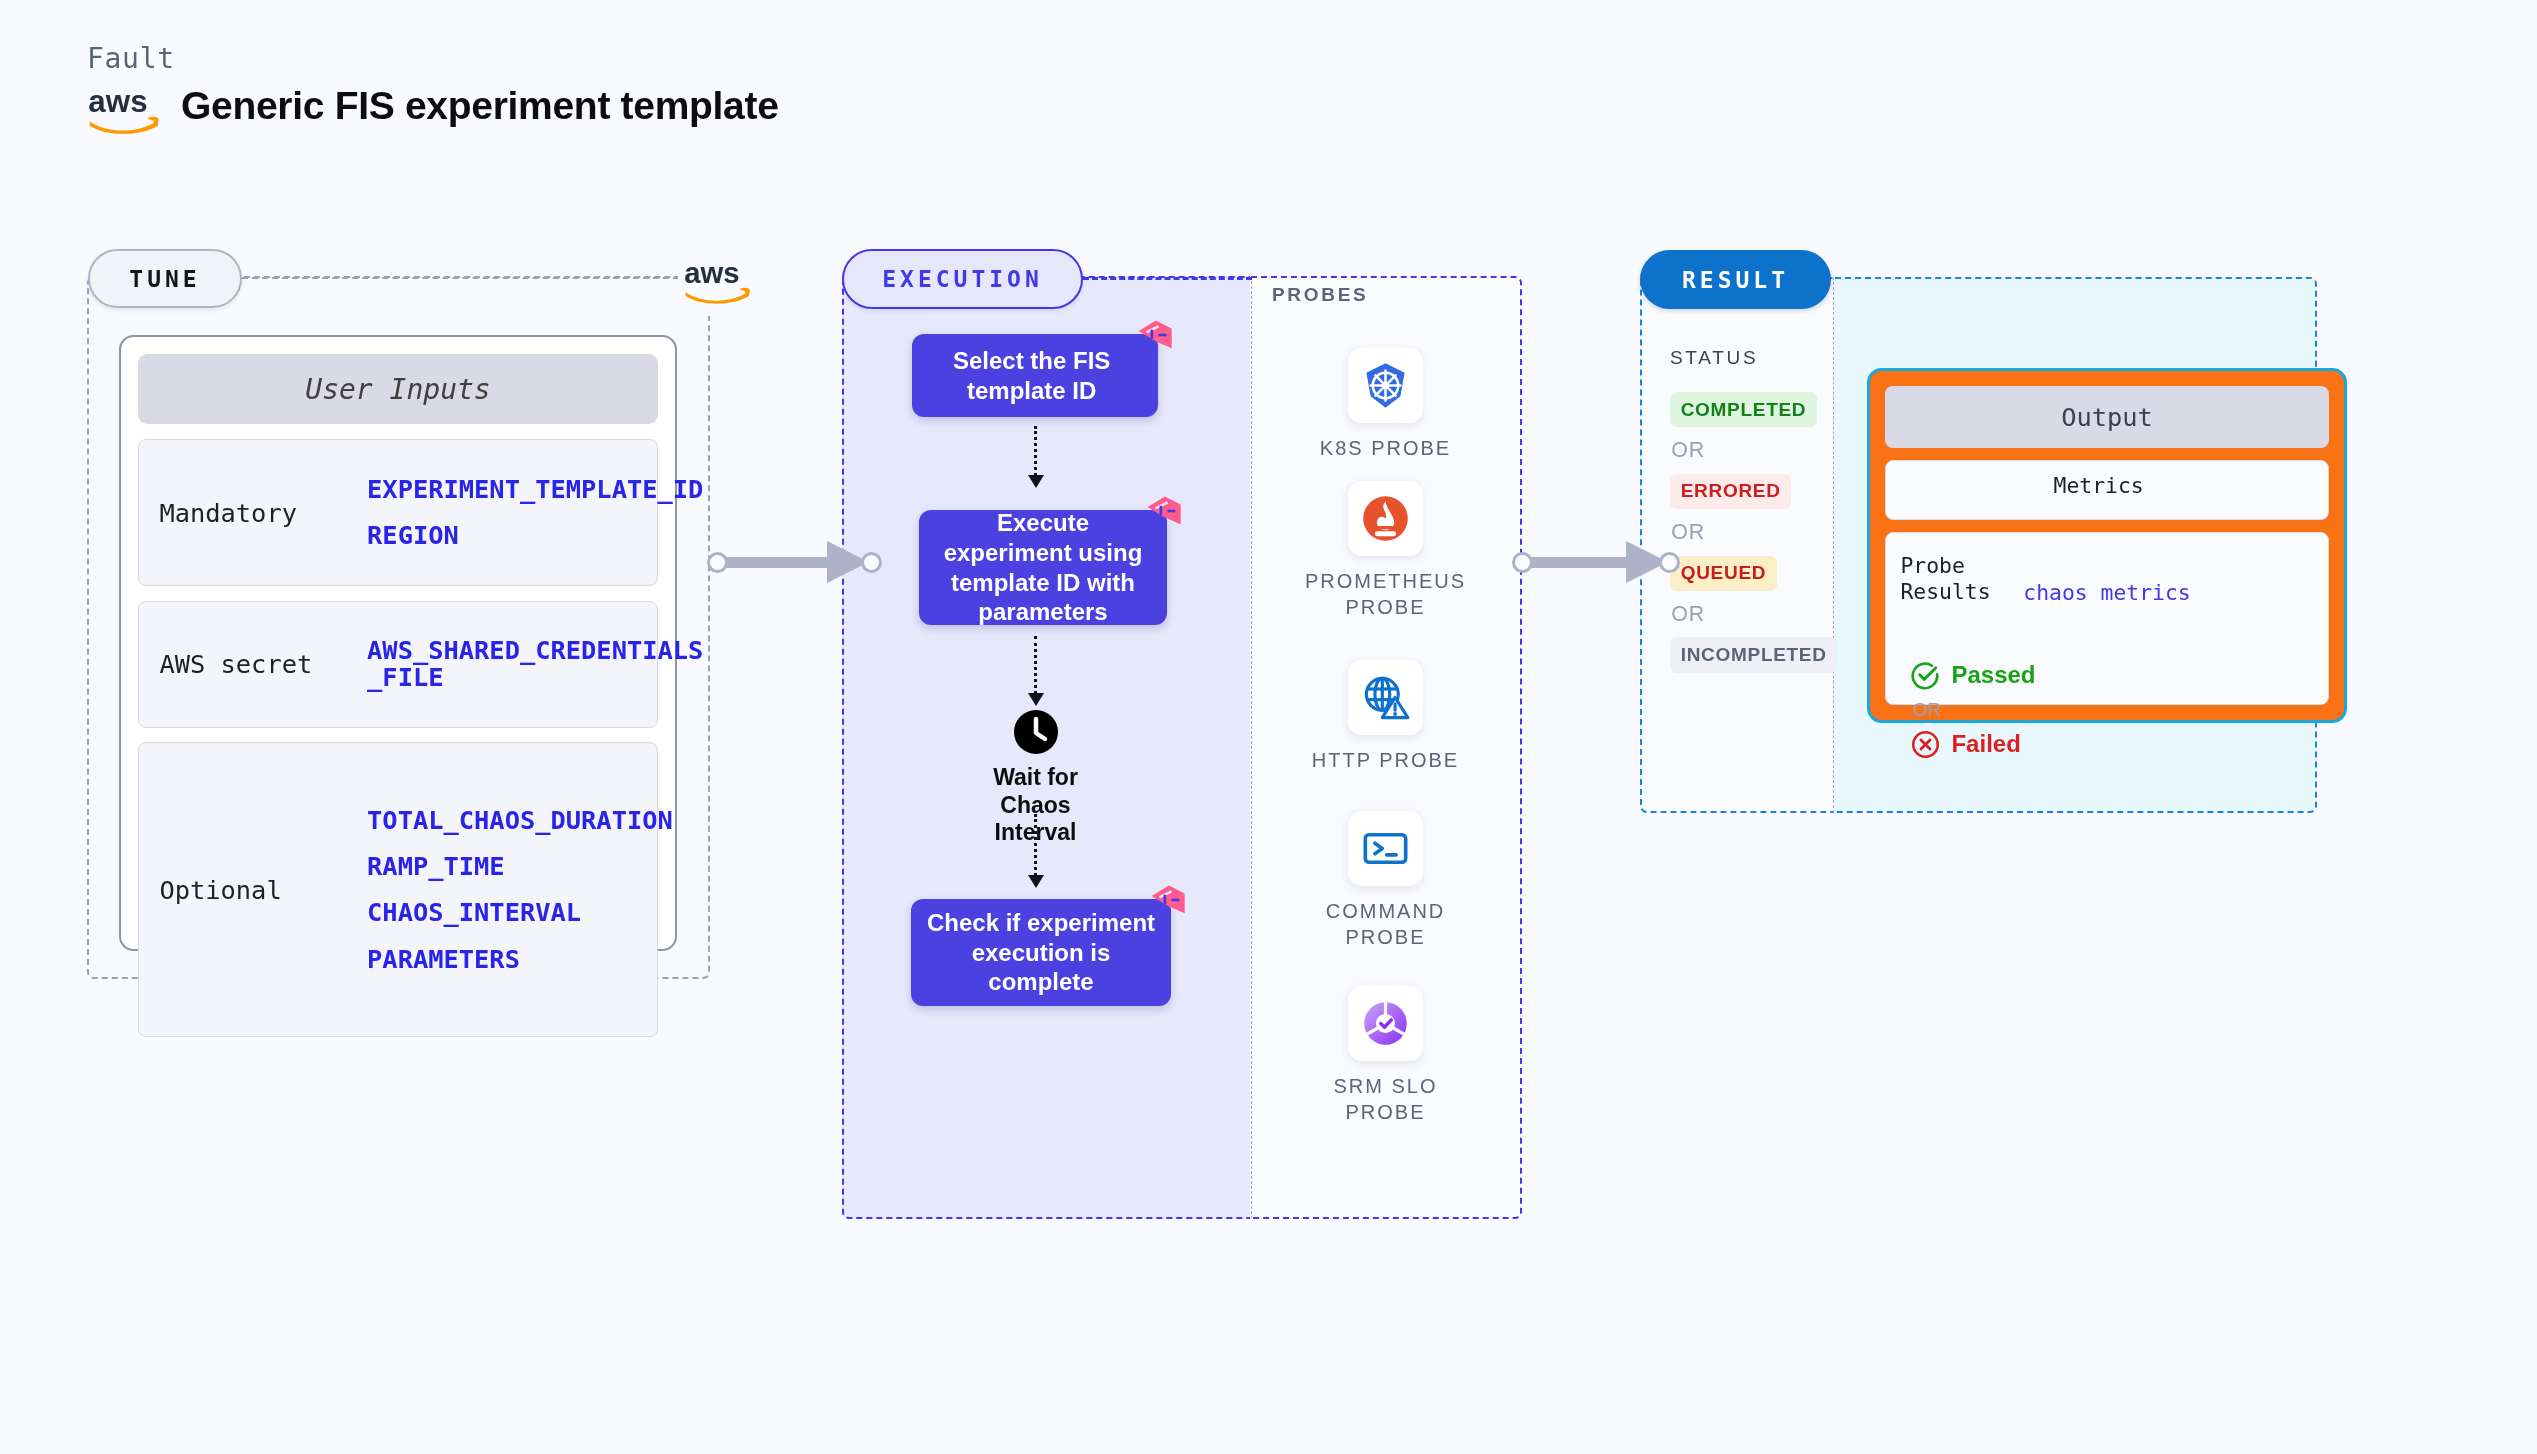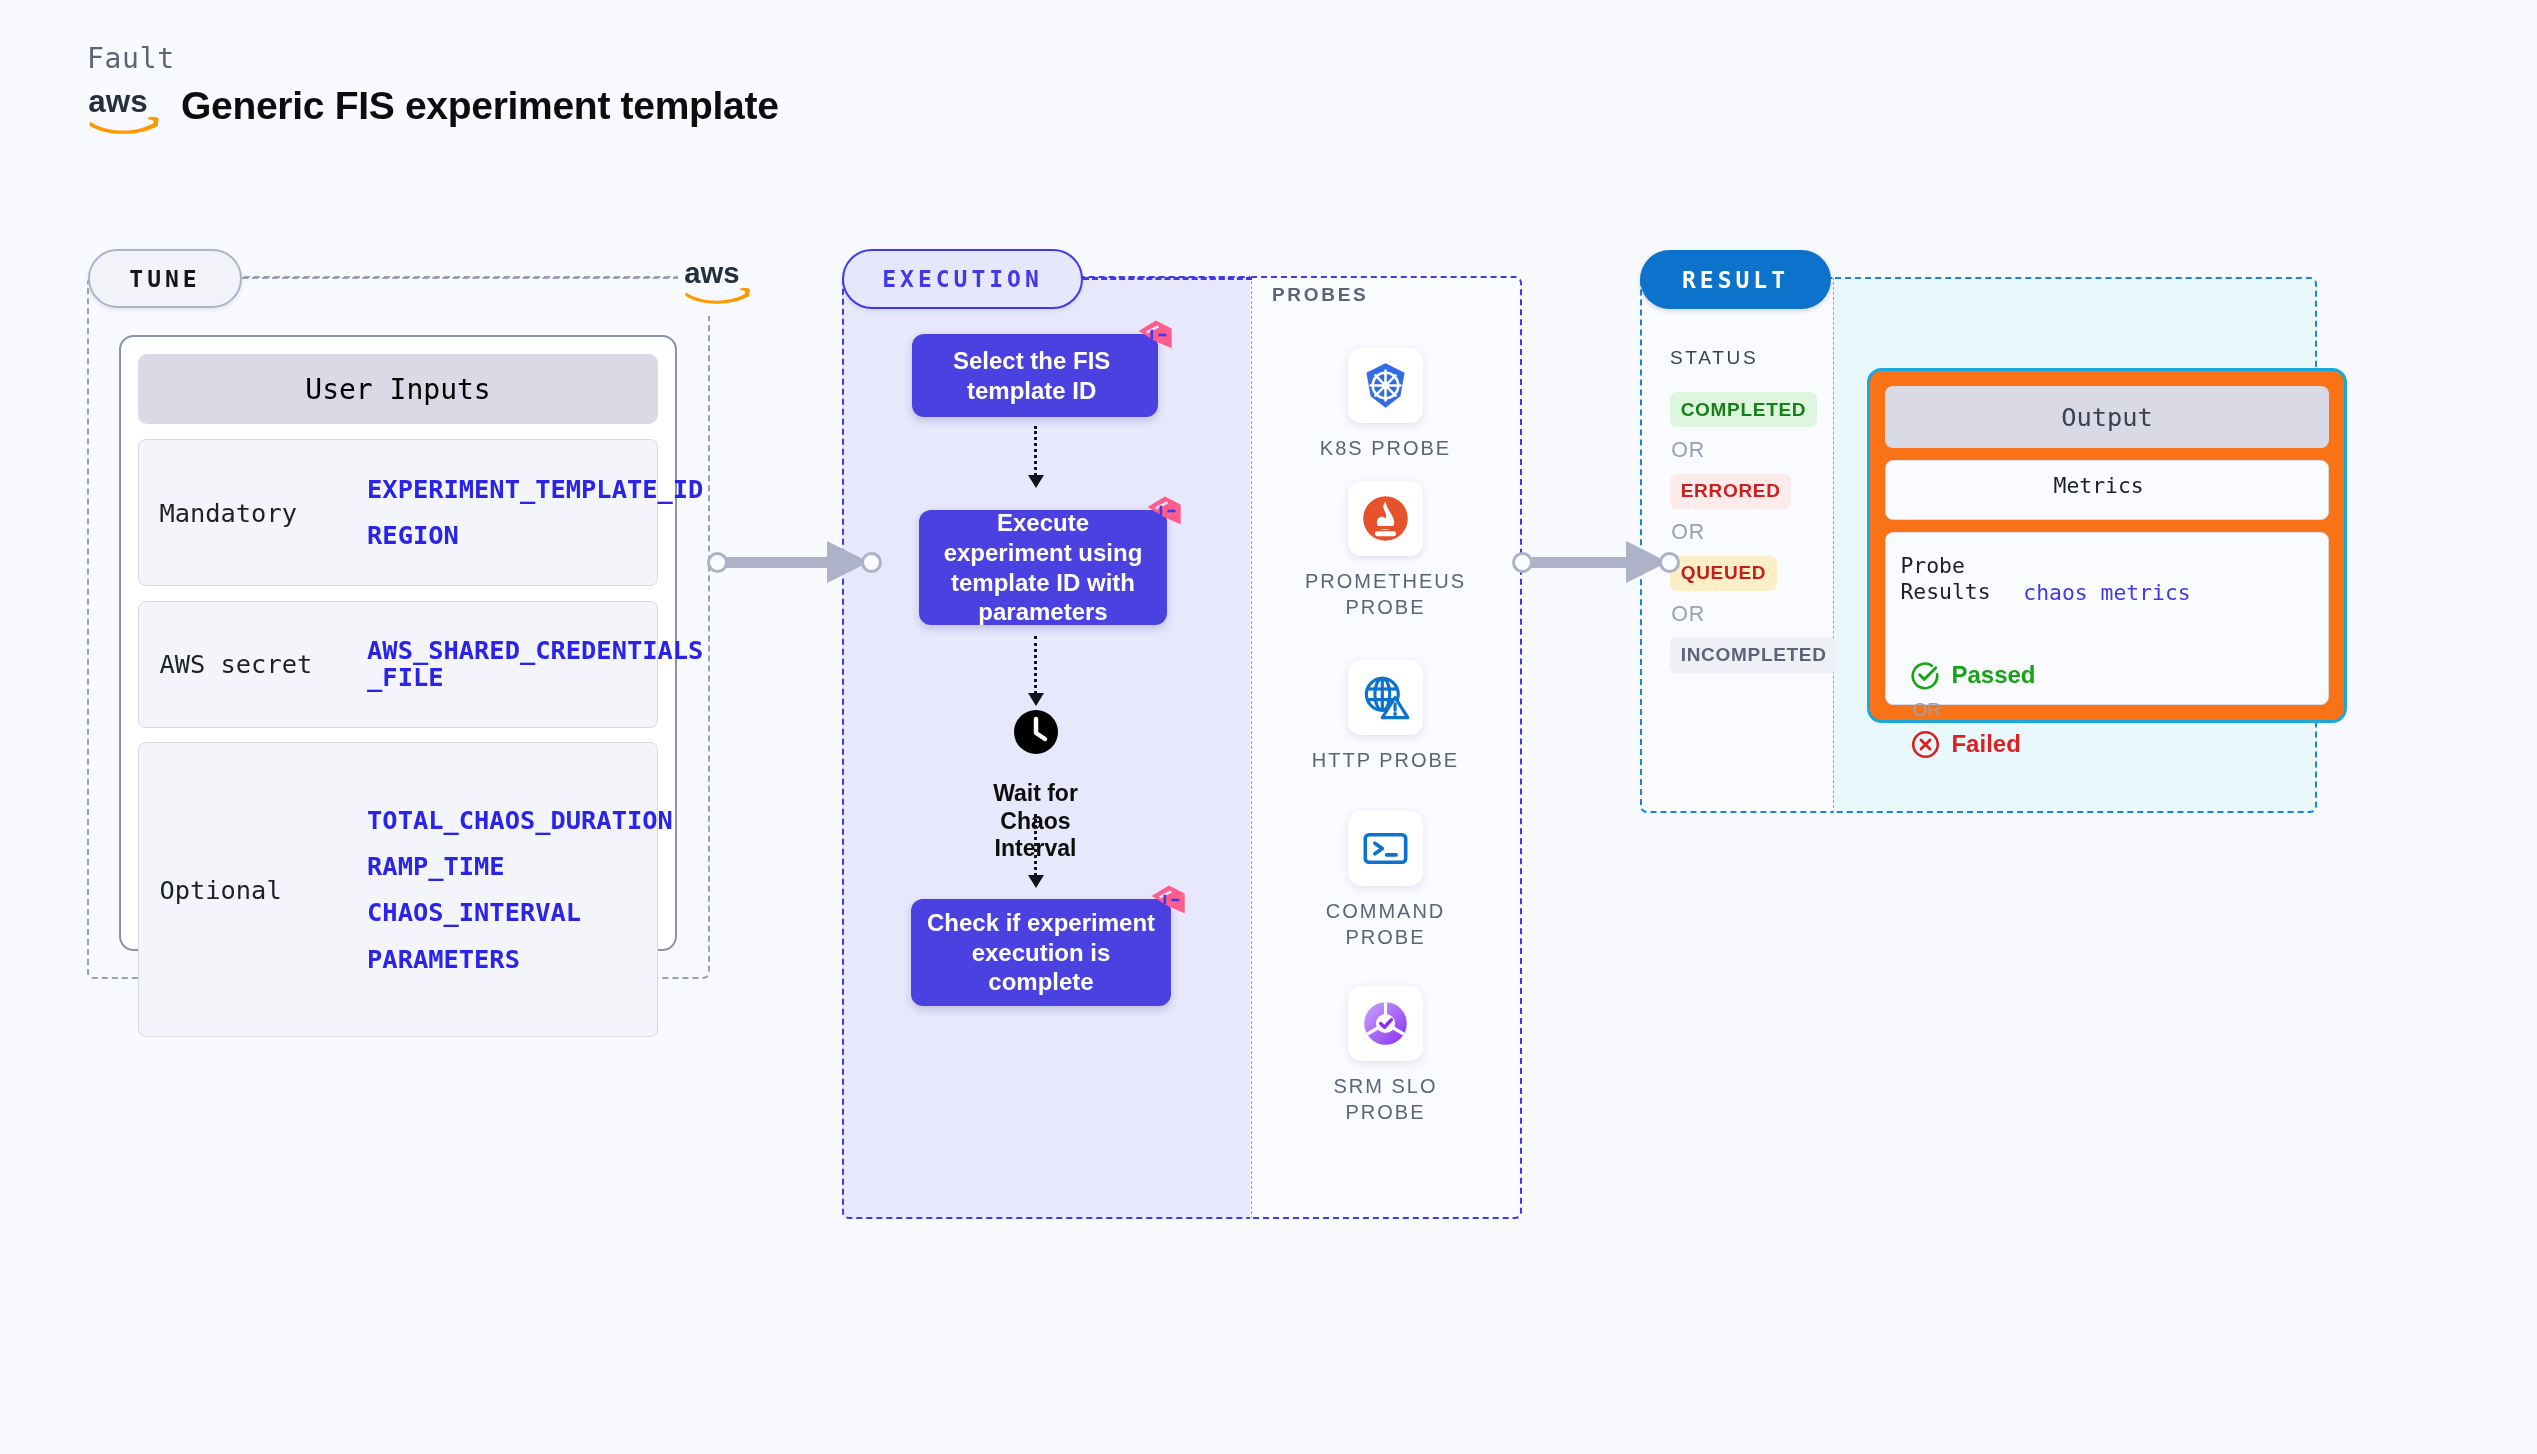--- a/index.html
+++ b/index.html
@@ -61,21 +61,21 @@
     border-top: 2.7px dashed #9aa1b5; z-index: 5;
   }
 
   .inputs-card {
     position: absolute; left: 119px; top: 335px; width: 558px; height: 616px;
     background: #ffffff; border: 2px solid #8e94a8; border-radius: 14.7px; padding: 17.4px;
   }
   .inputs-head {
     height: 70px; background: #d9dae6; border-radius: 9.4px;
     display: flex; align-items: center; justify-content: center;
-    font-family: "DejaVu Sans Mono", monospace; font-size: 28px; color: #000000; font-weight: 400;
+    font-family: "DejaVu Sans Mono", monospace; font-size: 28px; color: #404040; font-weight: 400; font-style: italic;
   }
   .input-row {
     margin-top: 14.7px; background: #f4f5fa; border: 1.3px solid #d6d9e4; border-radius: 8px;
     display: flex; align-items: center; padding: 17.4px 20px; gap: 6.7px;
   }
   .row-label {
     font-family: "DejaVu Sans Mono", monospace; font-size: 25.4px; color: #1d2028;
     width: 201px; flex: 0 0 201px;
   }
   .row-vals { display: flex; flex-direction: column; gap: 19px; }
@@ -129,21 +129,21 @@
     border-left: 8px solid transparent; border-right: 8px solid transparent;
     border-top: 13.4px solid #111318;
   }
   .arr-1 { left: 1034px; top: 426px; height: 62px; }
   .arr-2 { left: 1034px; top: 636px; height: 70px; }
   .arr-3 { left: 1034px; top: 814px; height: 74px; }
 
   .wait-node { position: absolute; left: 963px; top: 708px; width: 145px; text-align: center; }
   .clock { width: 48px; height: 48px; display: block; margin: 0 auto; }
   .wait-text {
-    margin-top: 24px; font-size: 23px; font-weight: 700; color: #0d0d0d; line-height: 1.2;
+    margin-top: 8px; font-size: 23px; font-weight: 700; color: #0d0d0d; line-height: 1.2;
   }
 
   .probe { position: absolute; width: 167px; text-align: center; }
   .probe-icon {
     width: 75px; height: 75px; margin: 0 auto; background: #ffffff; border-radius: 13.4px;
     display: flex; align-items: center; justify-content: center;
     box-shadow: 0 2.7px 8px rgba(40,50,90,.11);
   }
   .probe-icon svg { width: 51px; height: 51px; }
   .probe-label {

